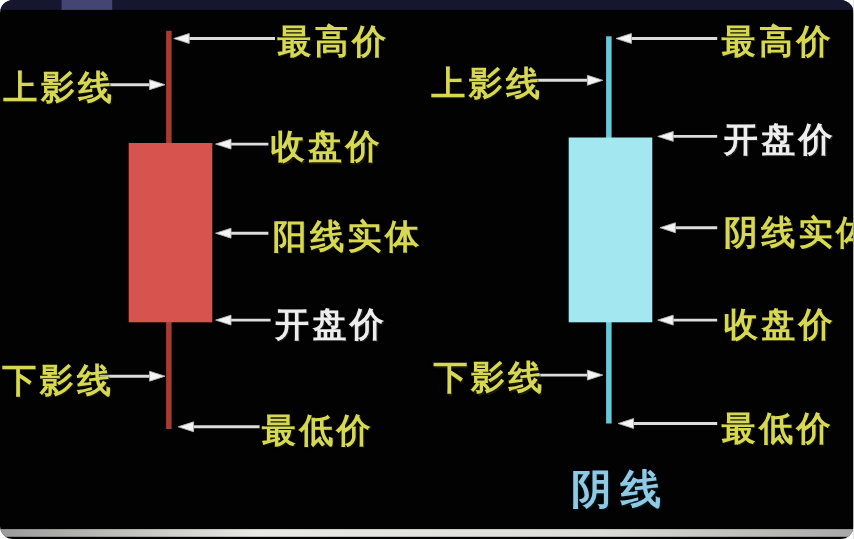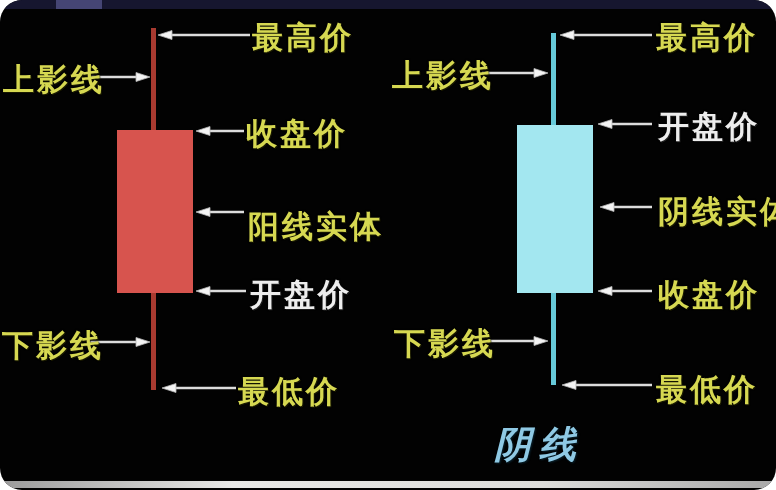--- a/index.html
+++ b/index.html
@@ -1,18 +1,18 @@
 <!DOCTYPE html>
 <html style="--background: #020202; --top-strip: #16162f; --top-strip-highlight: #4e4e80; --yang-body: #d7544e; --yang-wick: #a83a30; --yin-body: #a3e7f0; --yin-wick: #66c9d9; --label-yellow: #d6d851; --label-white: #ededed; --yang-caption: #c8503a; --yin-caption: #8fc9e4; --arrow: #dcdcdc;"><head>
 <meta charset="utf-8">
 <style>
   html,body{margin:0;padding:0;background:#ffffff;}
   body{width:776px;height:490px;font-family:"DejaVu Sans",sans-serif;}
   .frame{position:relative;width:776px;height:490px;background:#ffffff;overflow:hidden;}
-  .canvas{position:absolute;inset:0;background:#020202;border-radius:22px;overflow:hidden;}
+  .canvas{position:absolute;inset:0;background:#020202;border-radius:12px;overflow:hidden;}
   .top-strip{position:absolute;left:0;top:0;width:100%;height:9px;background:var(--top-strip);}
   .top-strip-highlight{position:absolute;left:56px;top:0;width:46px;height:9px;background:var(--top-strip-highlight);opacity:.85;}
   .bottom-strip{position:absolute;left:0;bottom:2px;width:100%;height:7px;
     background:linear-gradient(90deg,#9a9a9a,#e8e8e6 30%,#dcdcda 70%,#a8a8a8);}
   .wick{position:absolute;width:5px;}
   .wick.yang{background:var(--yang-wick);}
   .wick.yin{background:var(--yin-wick);}
   .body-box{position:absolute;}
   .body-box.yang{background:var(--yang-body);}
   .body-box.yin{background:var(--yin-body);}
@@ -67,29 +67,29 @@
         <polygon points="598,291 612,286.5 612,295.5" class="arrow-head"></polygon>
         <line x1="488" y1="341" x2="534" y2="341" class="arrow-line"></line>
         <polygon points="548,341 534,336.5 534,345.5" class="arrow-head"></polygon>
         <line x1="652" y1="385" x2="576" y2="385" class="arrow-line"></line>
         <polygon points="562,385 576,380.5 576,389.5" class="arrow-head"></polygon>
       </svg>
 
     <div class="lbl" style="left:252px;top:17px;">最高价</div>
     <div class="lbl" style="left:3px;top:59px;">上影线</div>
     <div class="lbl" style="left:246px;top:113px;">收盘价</div>
-    <div class="lbl" style="left:248px;top:194px;margin-top:12px;">阳线实体</div>
+    <div class="lbl" style="left:248px;top:194px;">阳线实体</div>
     <div class="lbl white" style="left:250px;top:274px;">开盘价</div>
     <div class="lbl" style="left:2px;top:325px;">下影线</div>
     <div class="lbl" style="left:238px;top:371px;">最低价</div>
 
     <div class="lbl" style="left:656px;top:17px;">最高价</div>
     <div class="lbl" style="left:392px;top:55px;">上影线</div>
     <div class="lbl white" style="left:658px;top:106px;">开盘价</div>
     <div class="lbl" style="left:658px;top:191px;">阴线实体</div>
     <div class="lbl" style="left:658px;top:274px;">收盘价</div>
     <div class="lbl" style="left:394px;top:323px;">下影线</div>
     <div class="lbl" style="left:656px;top:369px;">最低价</div>
-    <div class="caption yin" style="left:494px;top:420px;font-style:italic;">阴线</div>
+    <div class="caption yin" style="left:519px;top:420px;">阴线</div>
 
     <div class="bottom-strip"></div>
   </div>
 </div>
 
 </body></html>

